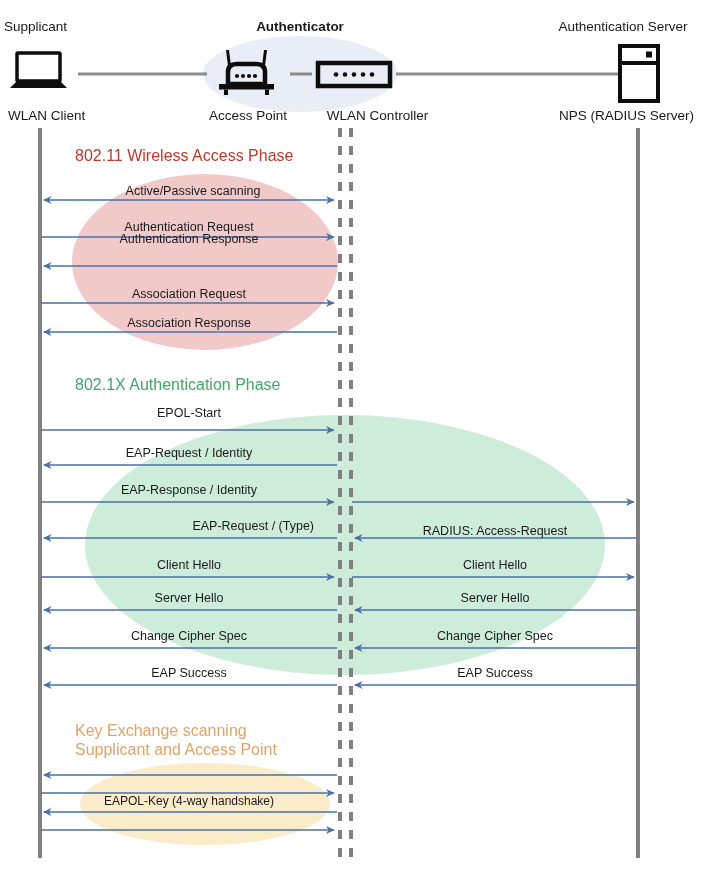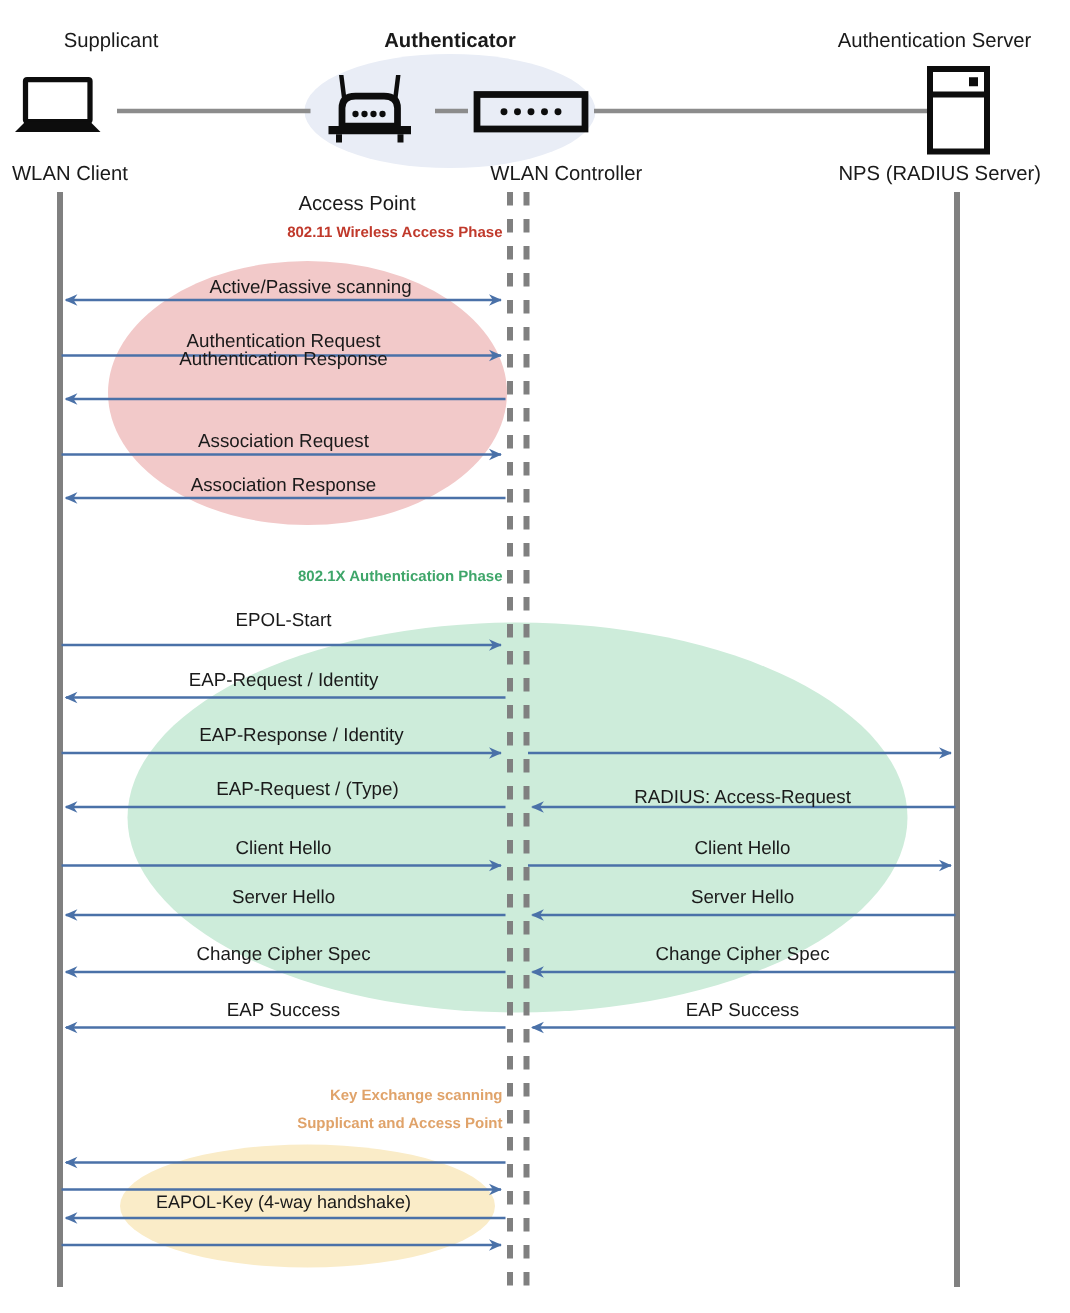--- a/index.html
+++ b/index.html
@@ -2,21 +2,21 @@
 <html><head>
 <meta charset="utf-8">
 <style>
   html,body{margin:0;padding:0;background:#ffffff;}
   body{width:713px;height:875px;position:relative;overflow:hidden;
        font-family:"Liberation Sans","DejaVu Sans",sans-serif;color:#1a1a1a;}
   .canvas{position:absolute;left:0;top:0;width:713px;height:875px;}
   svg.layer{position:absolute;left:0;top:0;width:713px;height:875px;}
   .hdr-title{position:absolute;font-size:13.5px;color:#1a1a1a;white-space:nowrap;text-align:center;}
   .hdr-sub{position:absolute;font-size:13.5px;color:#1a1a1a;white-space:nowrap;text-align:center;}
-  .phase-label{position:absolute;font-size:10px;white-space:nowrap;text-align:right;font-weight:700;line-height:19px;}
+  .phase-label{position:absolute;font-size:16px;white-space:nowrap;text-align:left;font-weight:400;line-height:19px;}
   .msg{position:absolute;font-size:12.5px;color:#1a1a1a;white-space:nowrap;text-align:center;}
   .ell-label{position:absolute;font-size:12px;color:#1a1a1a;white-space:nowrap;text-align:center;}
 </style>
 </head>
 <body>
 
 <div class="canvas">
 
   <svg class="layer" viewBox="0 0 713 875" xmlns="http://www.w3.org/2000/svg">
     <defs>
@@ -109,44 +109,44 @@
     </g>
 
     <g stroke="#4A71A8" stroke-width="1.7" fill="none">
       <line x1="44" y1="775" x2="337" y2="775" marker-start="url(#arrL)"></line>
       <line x1="41" y1="793" x2="334" y2="793" marker-end="url(#arrR)"></line>
       <line x1="44" y1="812" x2="337" y2="812" marker-start="url(#arrL)"></line>
       <line x1="41" y1="830" x2="334" y2="830" marker-end="url(#arrR)"></line>
     </g>
   </svg>
 
-  <div class="hdr-title" style="left:0;top:19px;width:96px;text-align:center;padding-left:26px;">Supplicant</div>
+  <div class="hdr-title" style="left:0;top:19px;width:96px;text-align:left;padding-left:4px;">Supplicant</div>
   <div class="hdr-title" style="left:200px;top:19px;width:200px;font-weight:bold;">Authenticator</div>
   <div class="hdr-title" style="left:533px;top:19px;width:180px;">Authentication Server</div>
 
   <div class="hdr-sub" style="left:0;top:108px;width:110px;text-align:left;padding-left:8px;">WLAN Client</div>
-  <div class="hdr-sub" style="left:178px;top:108px;width:120px;margin-top:20px;">Access Point</div>
+  <div class="hdr-sub" style="left:188px;top:108px;width:120px;">Access Point</div>
   <div class="hdr-sub" style="left:300px;top:108px;width:155px;">WLAN Controller</div>
   <div class="hdr-sub" style="left:540px;top:108px;width:173px;">NPS (RADIUS Server)</div>
 
   <div class="phase-label" style="left:75px;top:146px;width:260px;color:#C0392B;">802.11 Wireless Access Phase</div>
   <div class="phase-label" style="left:75px;top:375px;width:260px;color:#3FA66A;">802.1X Authentication Phase</div>
   <div class="phase-label" style="left:75px;top:721px;width:260px;color:#E0A36A;">Key Exchange scanning</div>
   <div class="phase-label" style="left:75px;top:740px;width:260px;color:#E0A36A;">Supplicant and Access Point</div>
 
-  <div class="msg" style="left:82px;top:184px;width:250px;">Active/Passive scanning</div>
+  <div class="msg" style="left:68px;top:184px;width:250px;">Active/Passive scanning</div>
   <div class="msg" style="left:64px;top:220px;width:250px;">Authentication  Request</div>
   <div class="msg" style="left:64px;top:232px;width:250px;">Authentication  Response</div>
   <div class="msg" style="left:64px;top:287px;width:250px;">Association Request</div>
   <div class="msg" style="left:64px;top:316px;width:250px;">Association Response</div>
 
   <div class="msg" style="left:64px;top:406px;width:250px;">EPOL-Start</div>
   <div class="msg" style="left:64px;top:446px;width:250px;">EAP-Request / Identity</div>
-  <div class="msg" style="left:76px;top:483px;width:250px;">EAP-Response / Identity</div>
-  <div class="msg" style="left:80px;top:519px;width:250px;">EAP-Request / (Type)</div>
+  <div class="msg" style="left:64px;top:483px;width:250px;">EAP-Response / Identity</div>
+  <div class="msg" style="left:64px;top:519px;width:250px;text-align:right;">EAP-Request / (Type)</div>
   <div class="msg" style="left:64px;top:558px;width:250px;">Client Hello</div>
   <div class="msg" style="left:64px;top:591px;width:250px;">Server Hello</div>
   <div class="msg" style="left:64px;top:629px;width:250px;">Change Cipher Spec</div>
   <div class="msg" style="left:64px;top:666px;width:250px;">EAP Success</div>
 
   <div class="msg" style="left:370px;top:483px;width:250px;margin-top:41px;">RADIUS: Access-Request</div>
   <div class="msg" style="left:370px;top:558px;width:250px;">Client Hello</div>
   <div class="msg" style="left:370px;top:591px;width:250px;">Server Hello</div>
   <div class="msg" style="left:370px;top:629px;width:250px;">Change Cipher Spec</div>
   <div class="msg" style="left:370px;top:666px;width:250px;">EAP Success</div>

